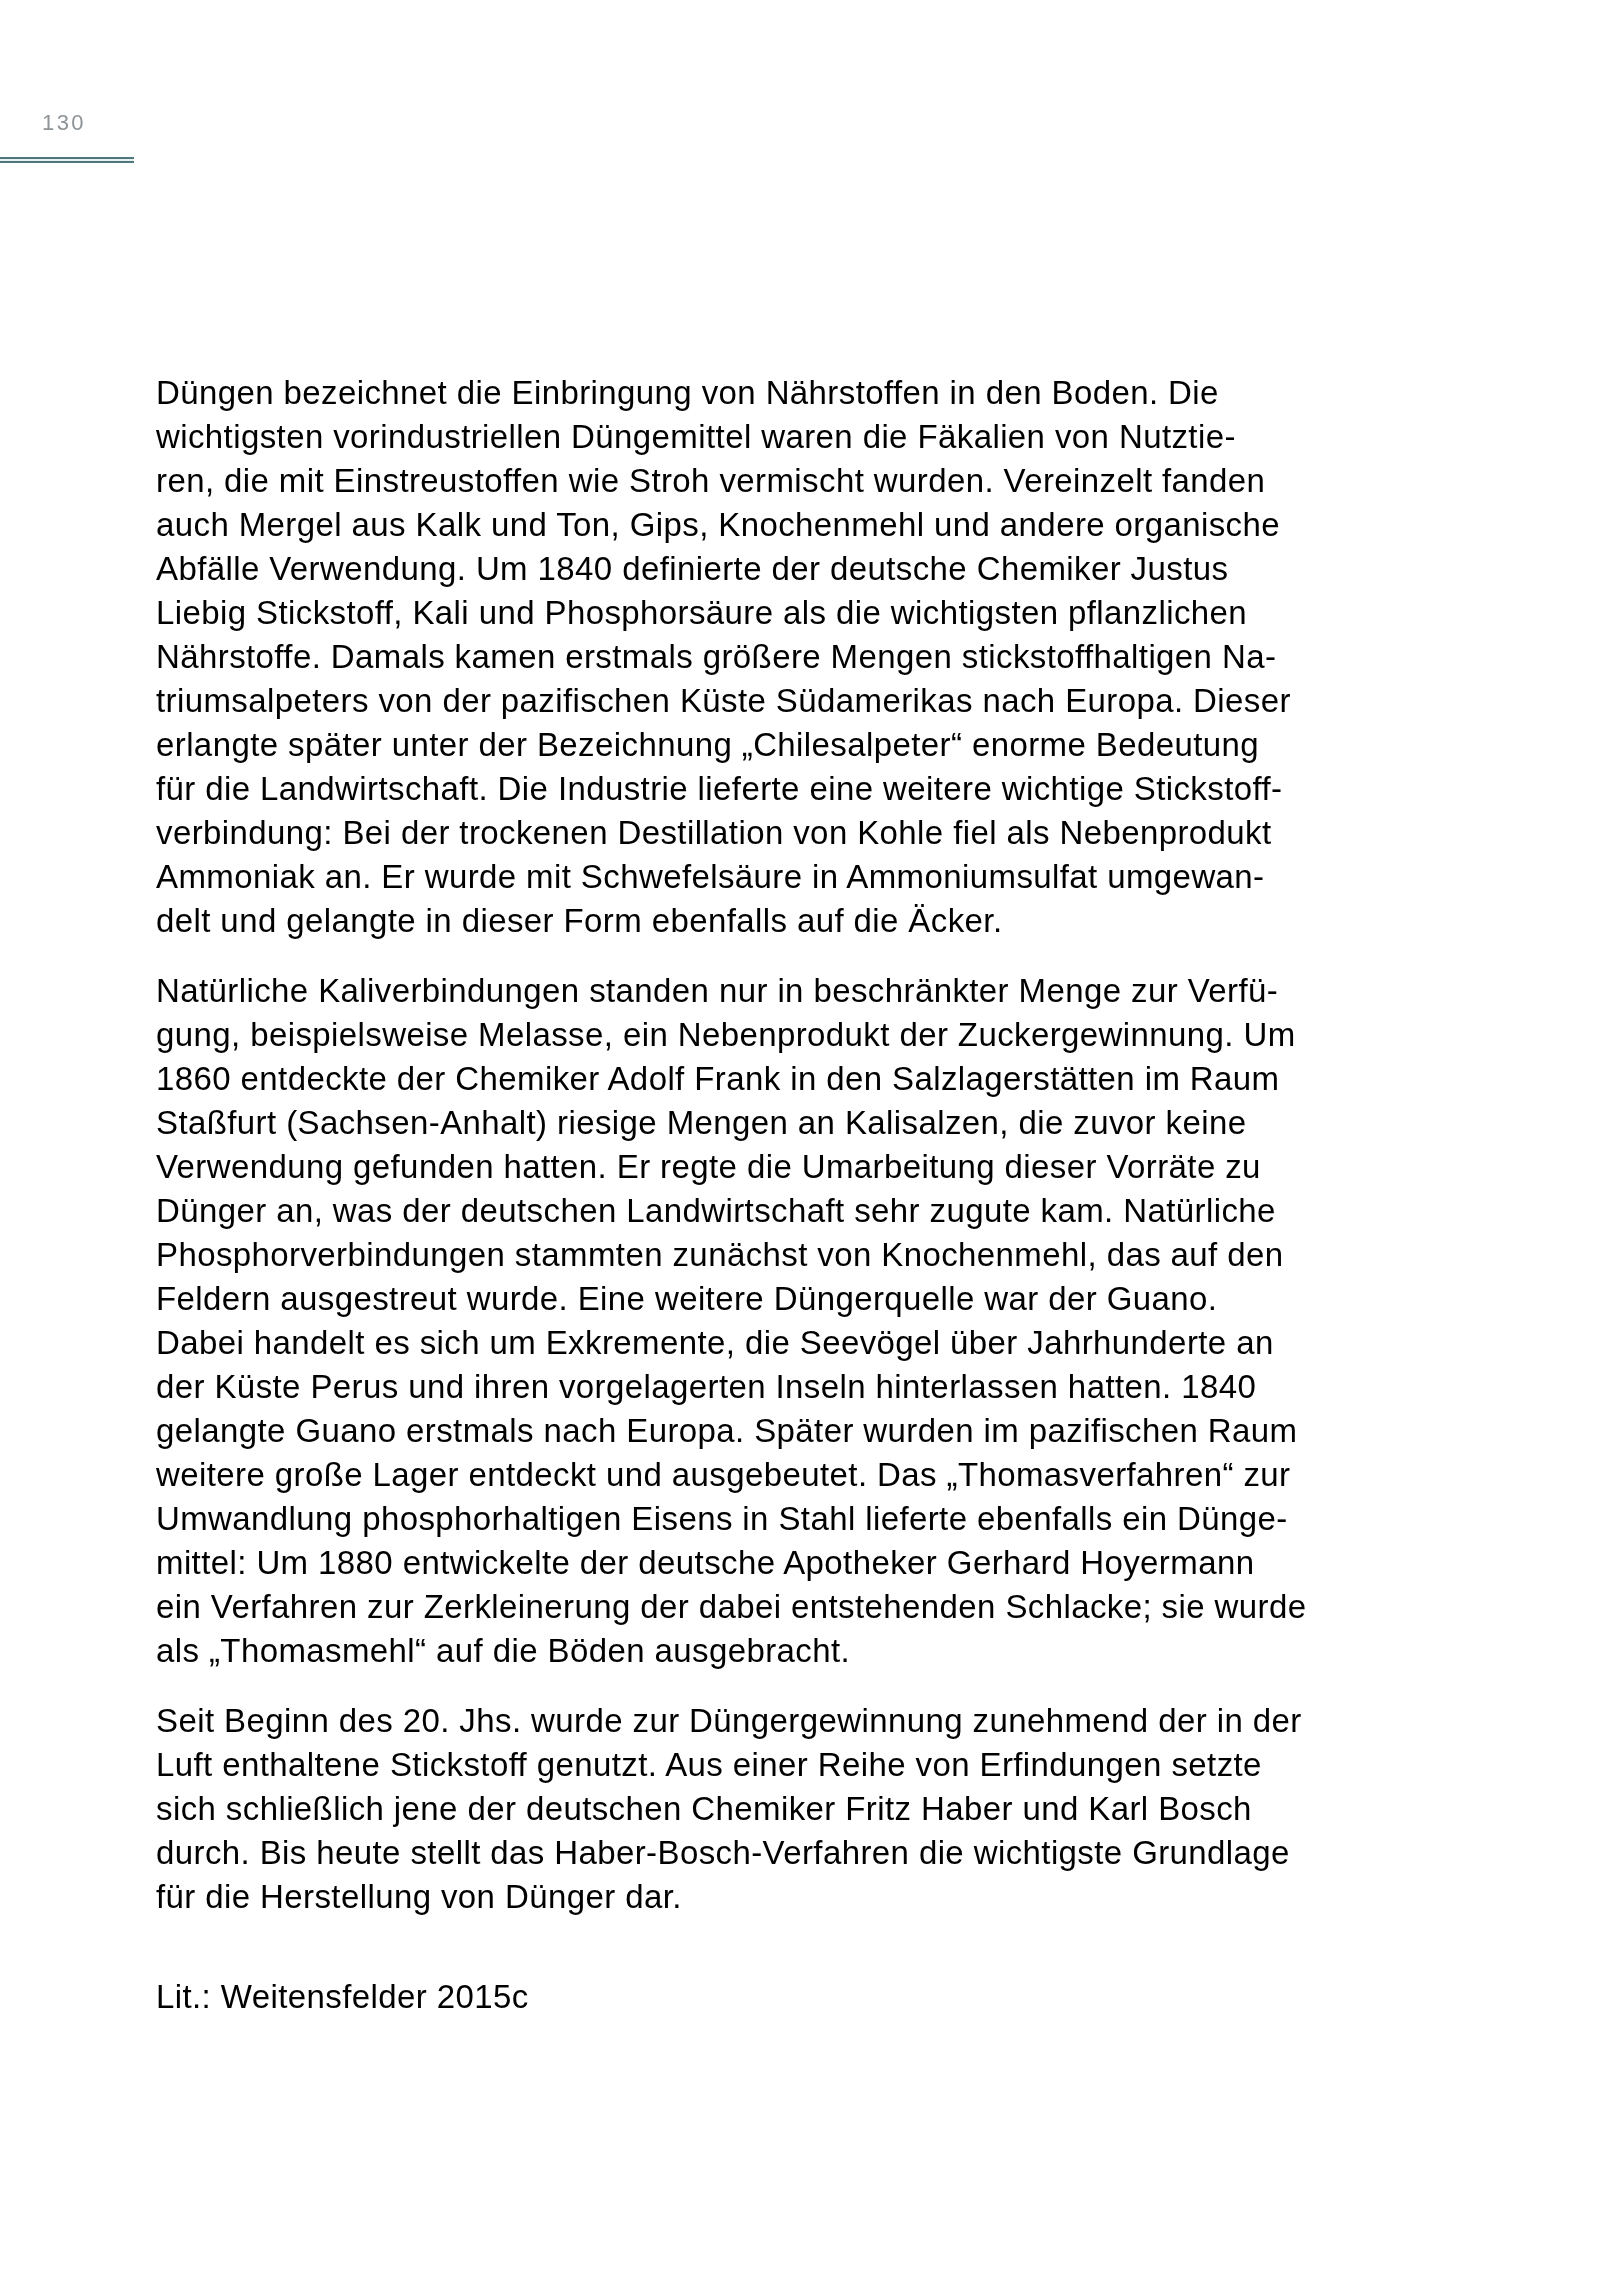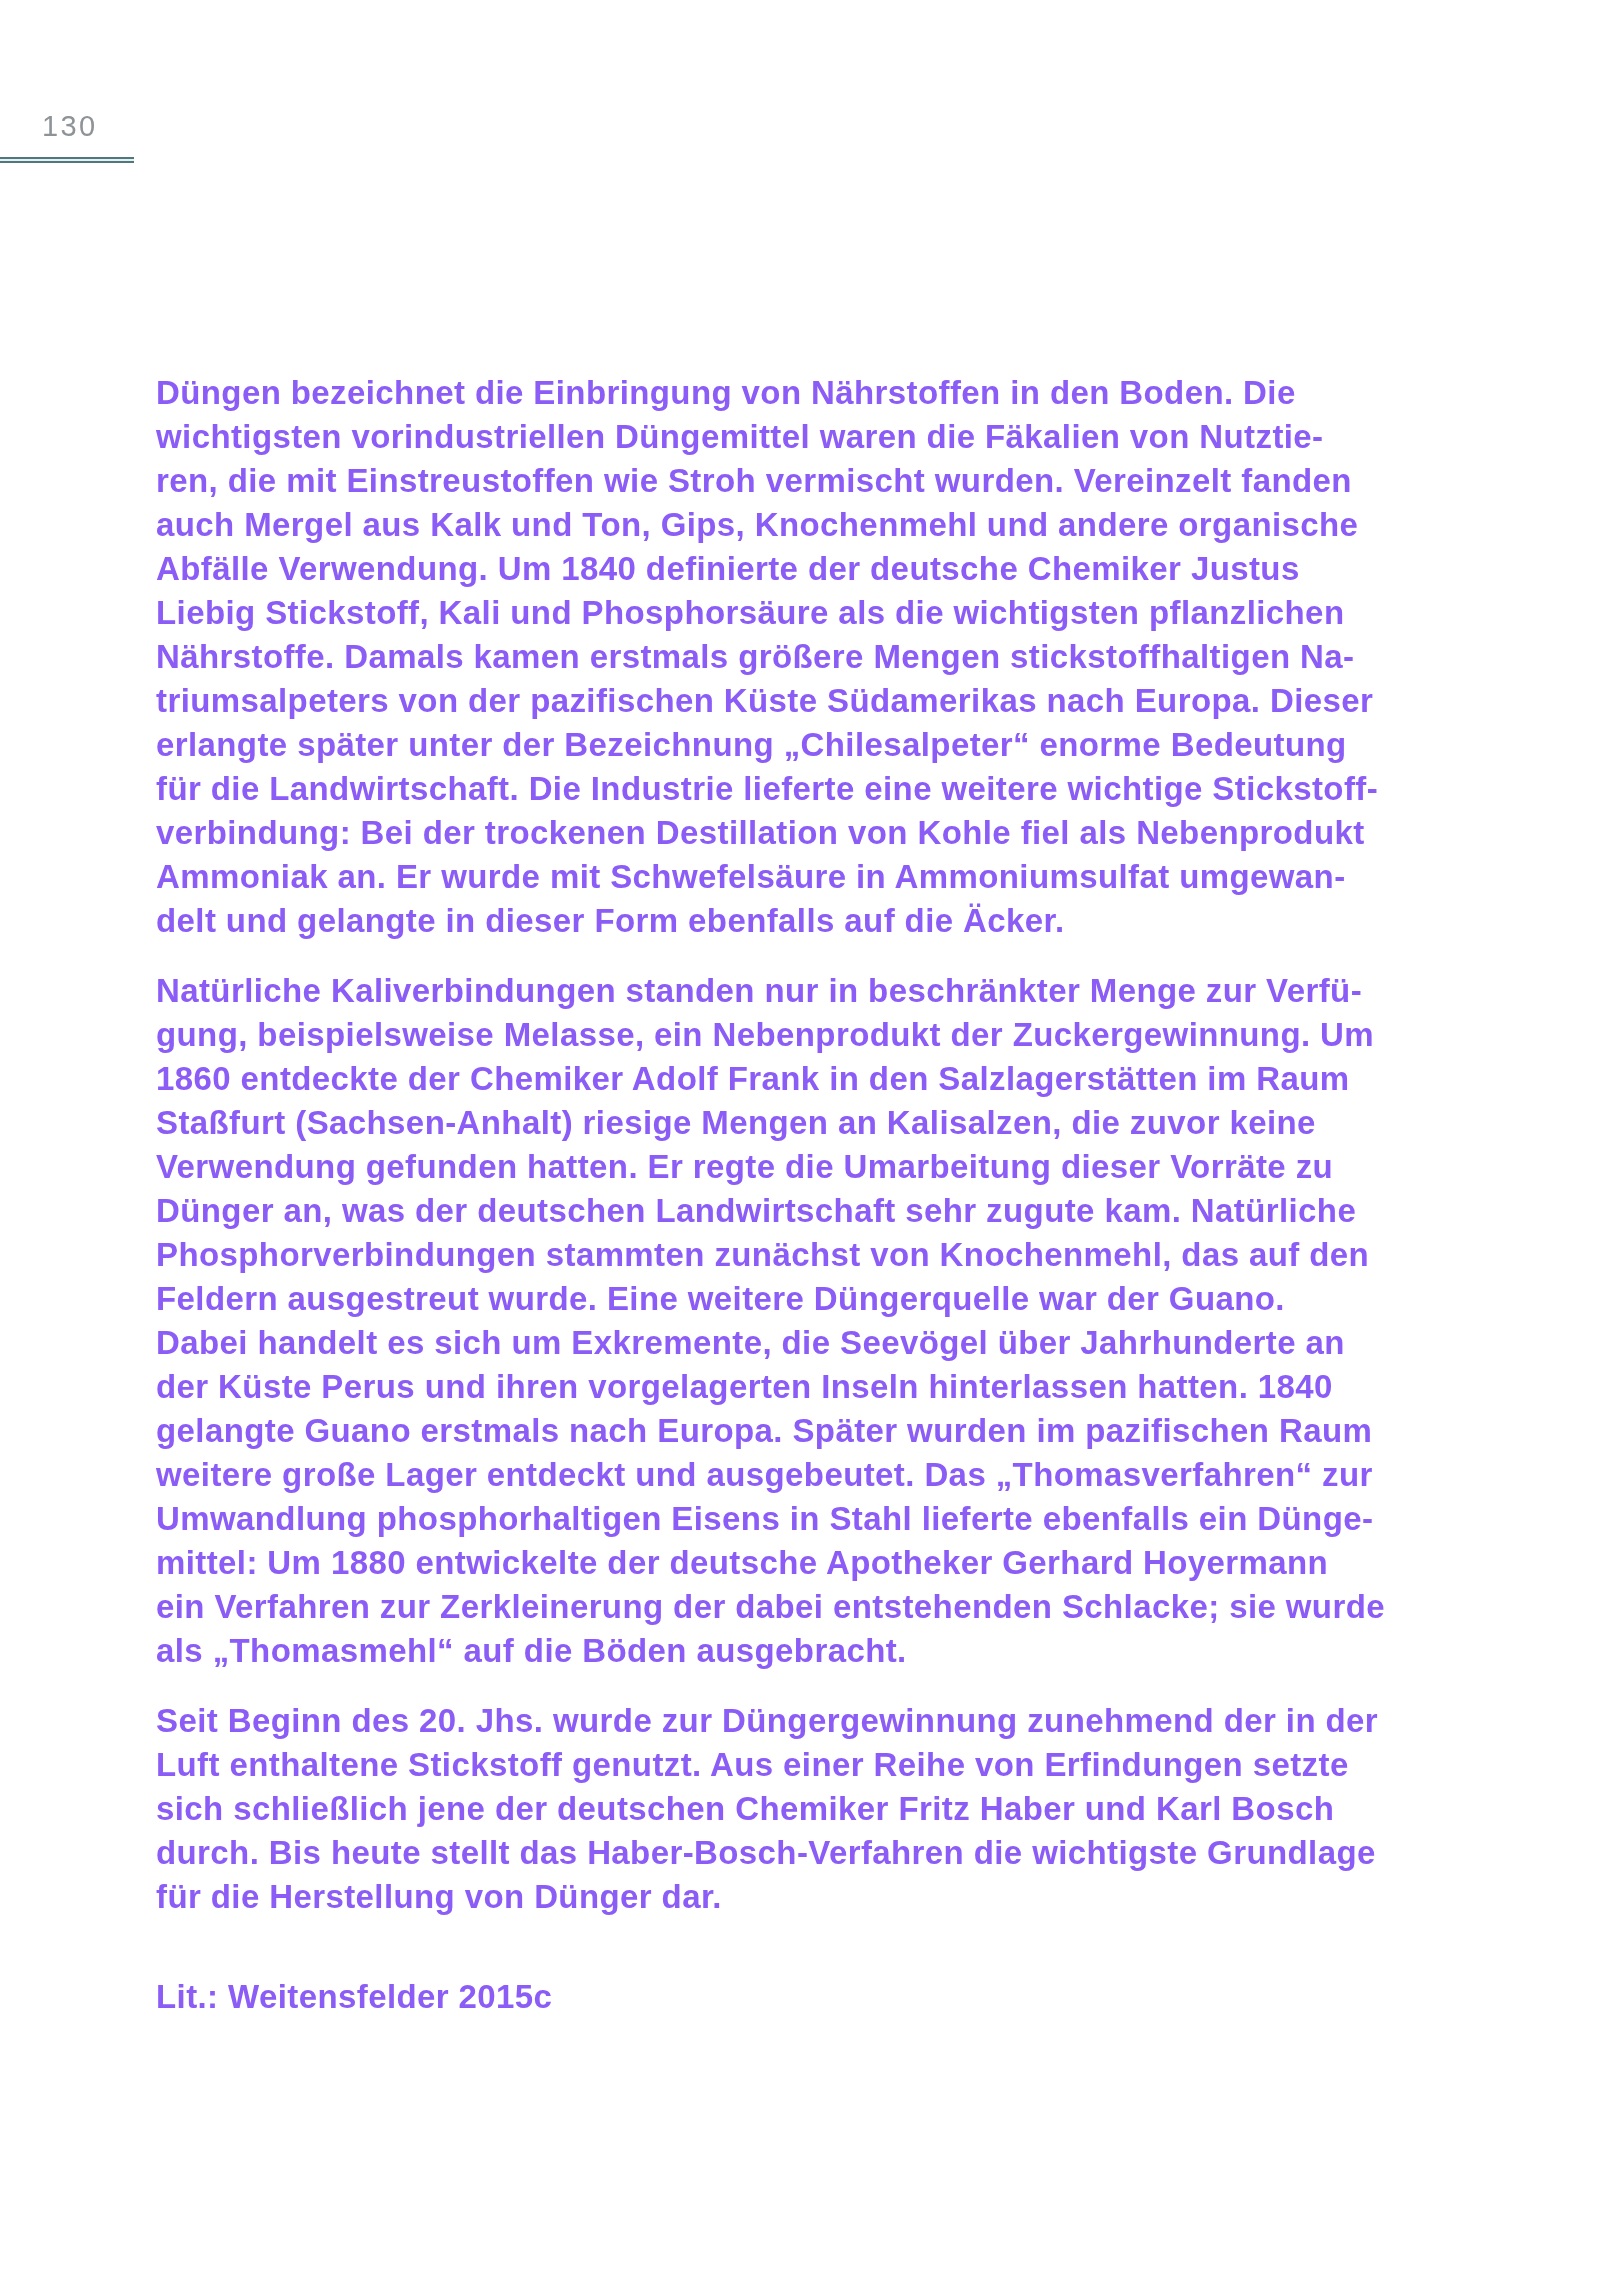--- a/index.html
+++ b/index.html
@@ -12,21 +12,21 @@
     width: 1618px;
     height: 2284px;
     background: #ffffff;
     overflow: hidden;
     font-family: "Liberation Sans", sans-serif;
   }
   .page-number {
     position: absolute;
     left: 42px;
     top: 112px;
-    font-size: 29px;
+    font-size: 22px;
     line-height: 1;
     font-weight: 300;
     letter-spacing: 2.4px;
     color: #8d9397;
   }
   .header-rule {
     position: absolute;
     left: 0;
     top: 157px;
     width: 134px;
@@ -45,23 +45,23 @@
     color: #4d7378;
     letter-spacing: 0px;
   }
   .body-text {
     position: absolute;
     left: 156px;
     top: 371px;
     width: 1424px;
     font-size: 33px;
     line-height: 44px;
-    font-weight: 700;
+    font-weight: 400;
     letter-spacing: 0.4px;
-    color: #8b5cf6;
+    color: #000000;
   }
   .body-text p {
     margin: 0 0 26px 0;
     white-space: pre-line;
   }
   .body-text p.lit {
     margin-top: 56px;
     margin-bottom: 0;
   }
 </style>

